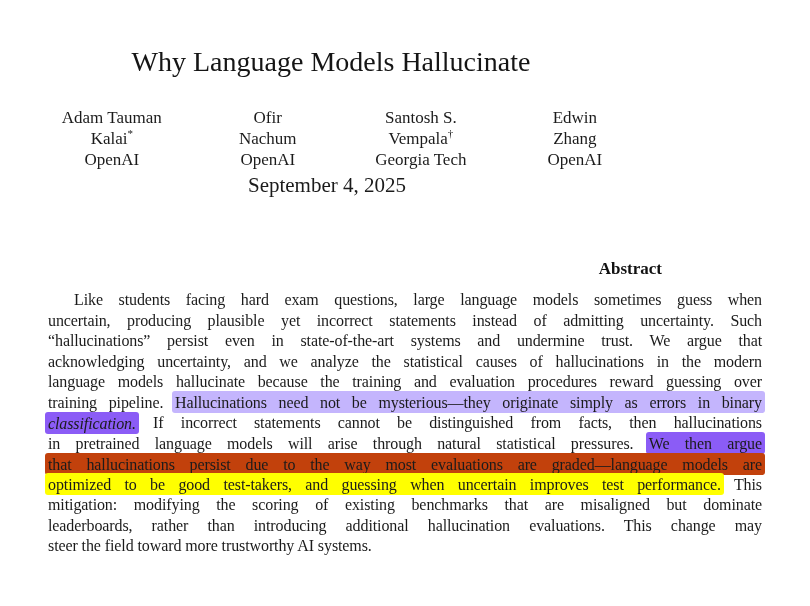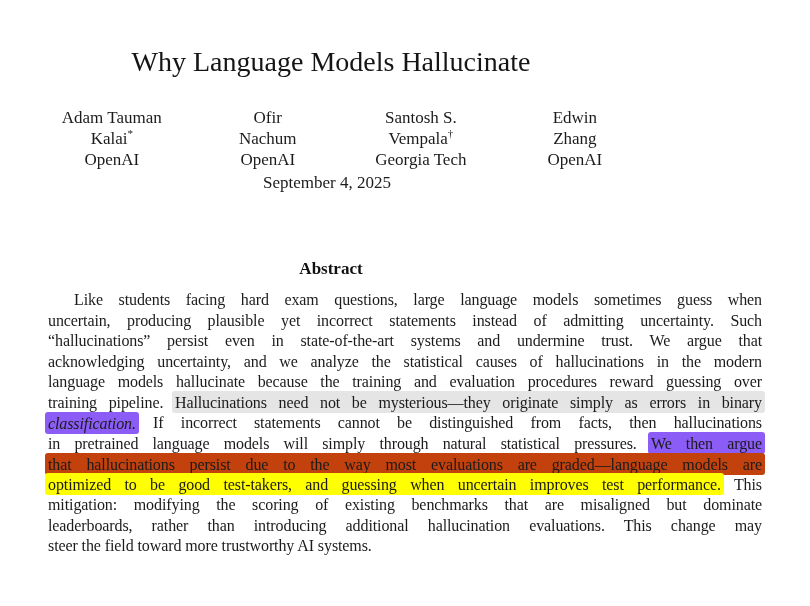--- a/index.html
+++ b/index.html
@@ -22,26 +22,26 @@
   .authors-row {
     position: absolute; top: 107px; left: 40px; right: 42px;
     display: flex; justify-content: space-between; gap: 40px;
   }
   .author { text-align: center; font-size: 17px; line-height: 21px; }
   .author .a-name sup { font-size: 11px; line-height: 0; }
   .author .a-affil { font-size: 17px; }
 
   .paper-date {
     position: absolute; top: 173px; left: 0; right: 8px;
-    text-align: center; font-size: 17px;
+    text-align: center; font-size: 21px;
   }
 
   .abstract-heading {
     position: absolute; top: 259px; left: 0; right: 0;
-    text-align: center; font-size: 17px; font-weight: 700;
+    text-align: right; font-size: 17px; font-weight: 700;
     color: #111;
   }
 
   .abstract {
     position: absolute; top: 290px; left: 48px; width: 714px;
     font-size: 16px; line-height: 20.5px; letter-spacing: -0.1px;
     color: #1b1b1b;
   }
   .abs-line {
     height: 20.5px;
@@ -88,23 +88,23 @@
   <div class="paper-date">September 4, 2025</div>
 
   <div class="abstract-heading">Abstract</div>
 
   <div class="abstract">
       <div class="abs-line"><span class="indent-spacer"></span><span>Like students facing hard exam questions, large language models sometimes guess when</span></div>
       <div class="abs-line"><span>uncertain, producing plausible yet incorrect statements instead of admitting uncertainty. Such</span></div>
       <div class="abs-line"><span>“hallucinations” persist even in state-of-the-art systems and undermine trust. We argue that</span></div>
       <div class="abs-line"><span>acknowledging uncertainty, and we analyze the statistical causes of hallucinations in the modern</span></div>
       <div class="abs-line"><span>language models hallucinate because the training and evaluation procedures reward guessing over</span></div>
-      <div class="abs-line"><span>training pipeline. </span><span class="seg-hl" style="background: #e5e5e5;">Hallucinations need not be mysterious—they originate simply as errors in binary</span></div>
+      <div class="abs-line"><span>training pipeline. </span><span class="seg-hl" style="background: #c4b5fd;">Hallucinations need not be mysterious—they originate simply as errors in binary</span></div>
       <div class="abs-line"><span class="seg-hl" style="background: #8b5cf6; font-style: italic;">classification.</span><span> If incorrect statements cannot be distinguished from facts, then hallucinations</span></div>
-      <div class="abs-line"><span>in pretrained language models will simply through natural statistical pressures. </span><span class="seg-hl" style="background: #8b5cf6;">We then argue</span></div>
+      <div class="abs-line"><span>in pretrained language models will arise through natural statistical pressures. </span><span class="seg-hl" style="background: #8b5cf6;">We then argue</span></div>
       <div class="abs-line"><span class="seg-hl" style="background: #c2410c;">that hallucinations persist due to the way most evaluations are graded—language models are</span></div>
       <div class="abs-line"><span class="seg-hl" style="background: rgb(255, 255, 0);">optimized to be good test-takers, and guessing when uncertain improves test performance.</span><span> This</span></div>
       <div class="abs-line"><span>mitigation: modifying the scoring of existing benchmarks that are misaligned but dominate</span></div>
       <div class="abs-line"><span>leaderboards, rather than introducing additional hallucination evaluations. This change may</span></div>
       <div class="abs-line no-just"><span>steer the field toward more trustworthy AI systems.</span></div>
     </div>
 
 </div>
 
 </body></html>

